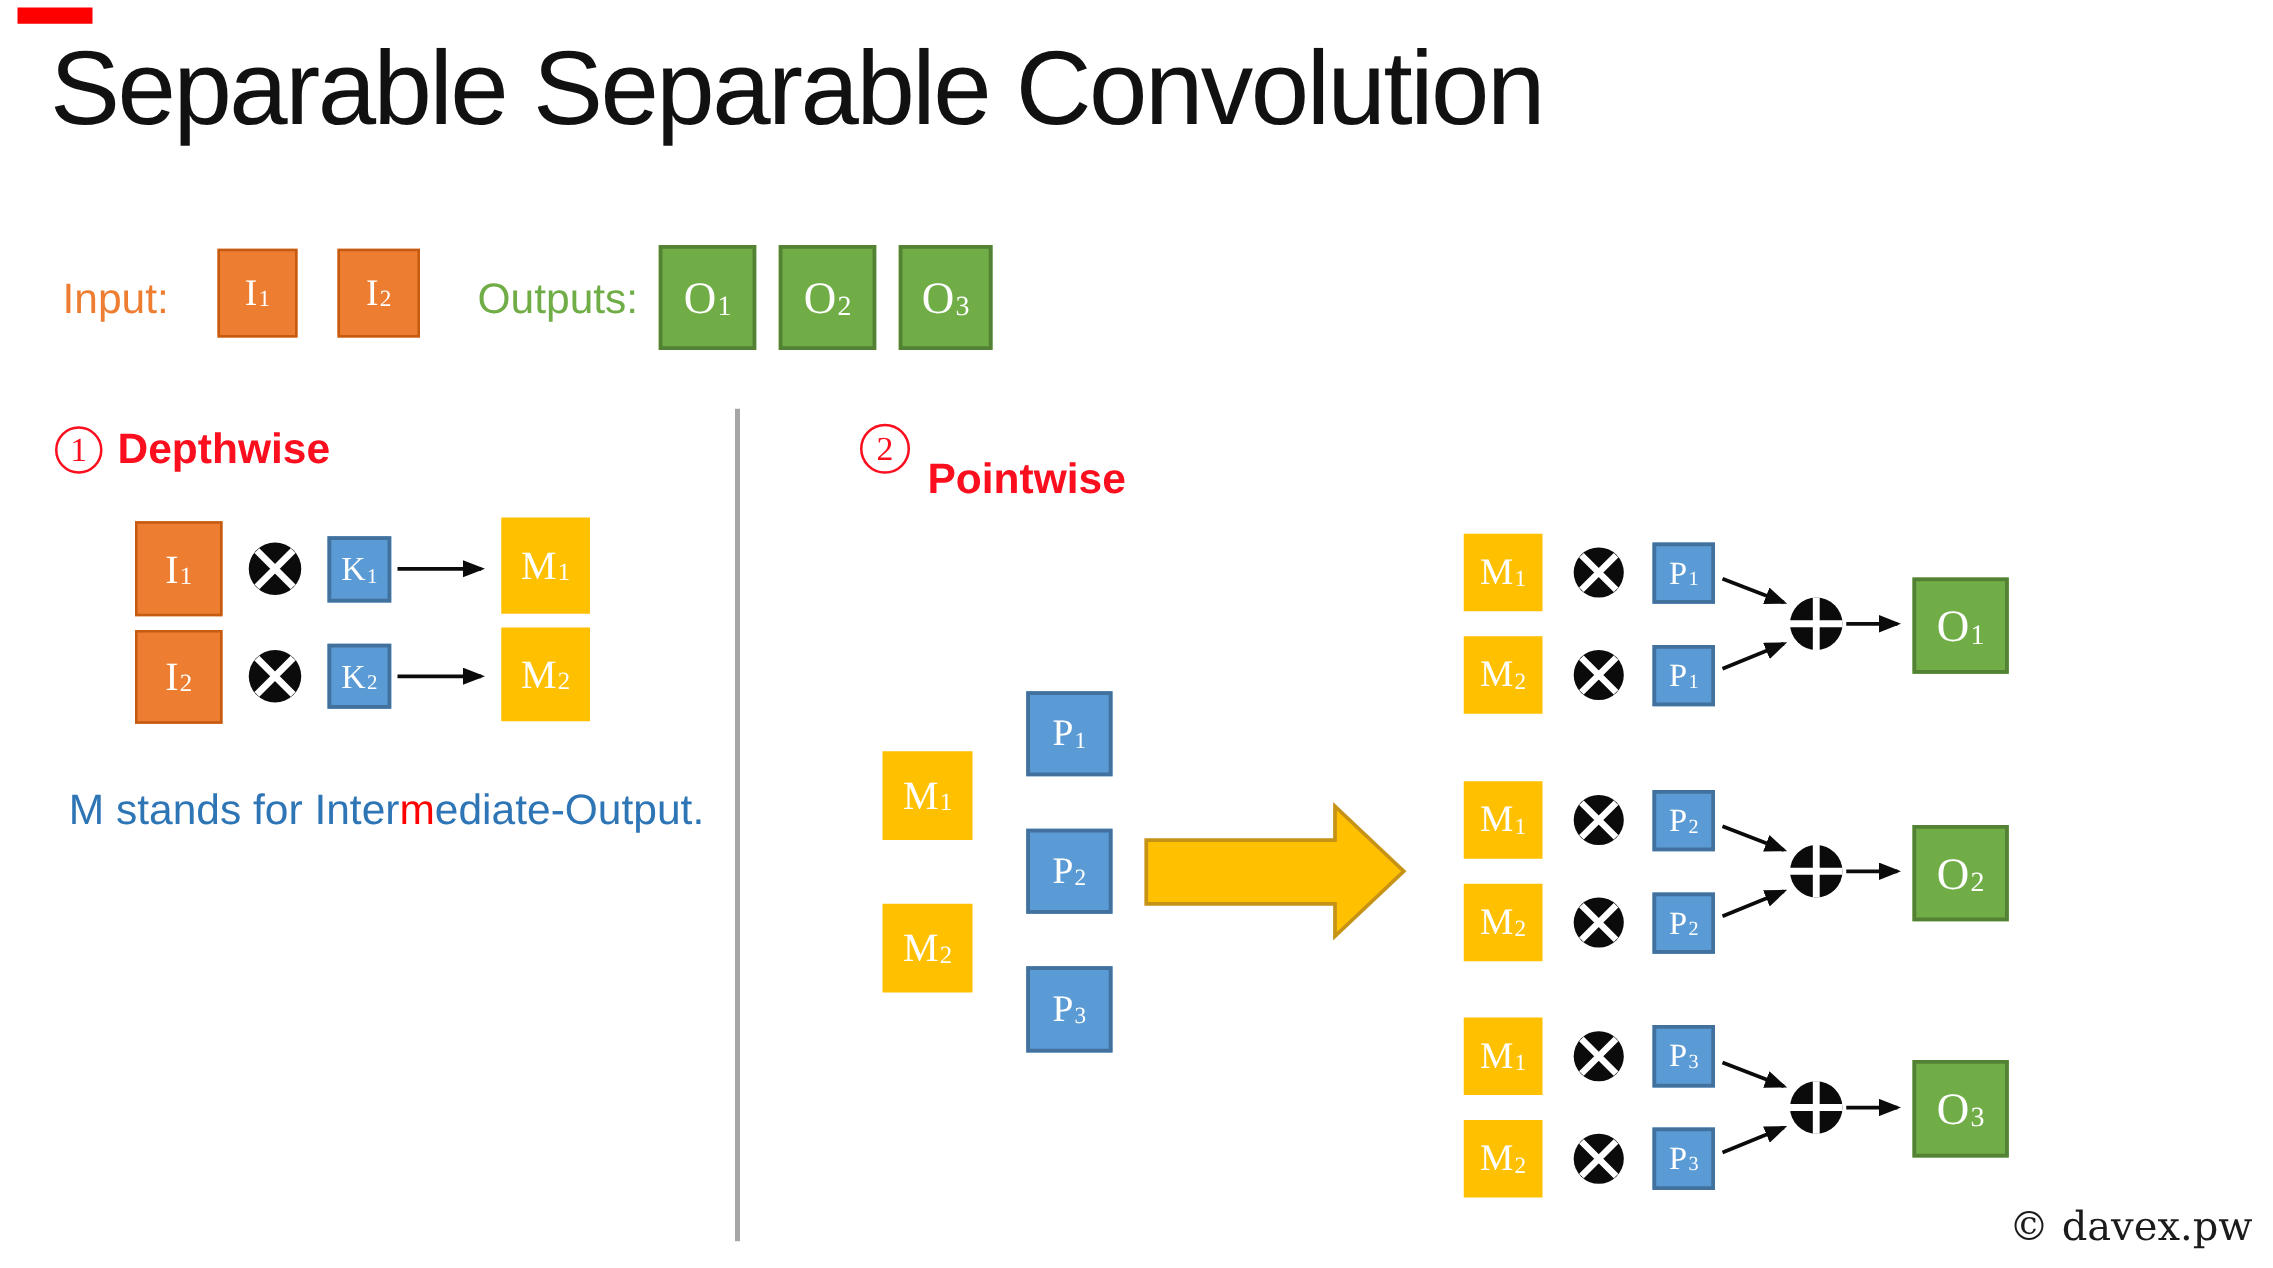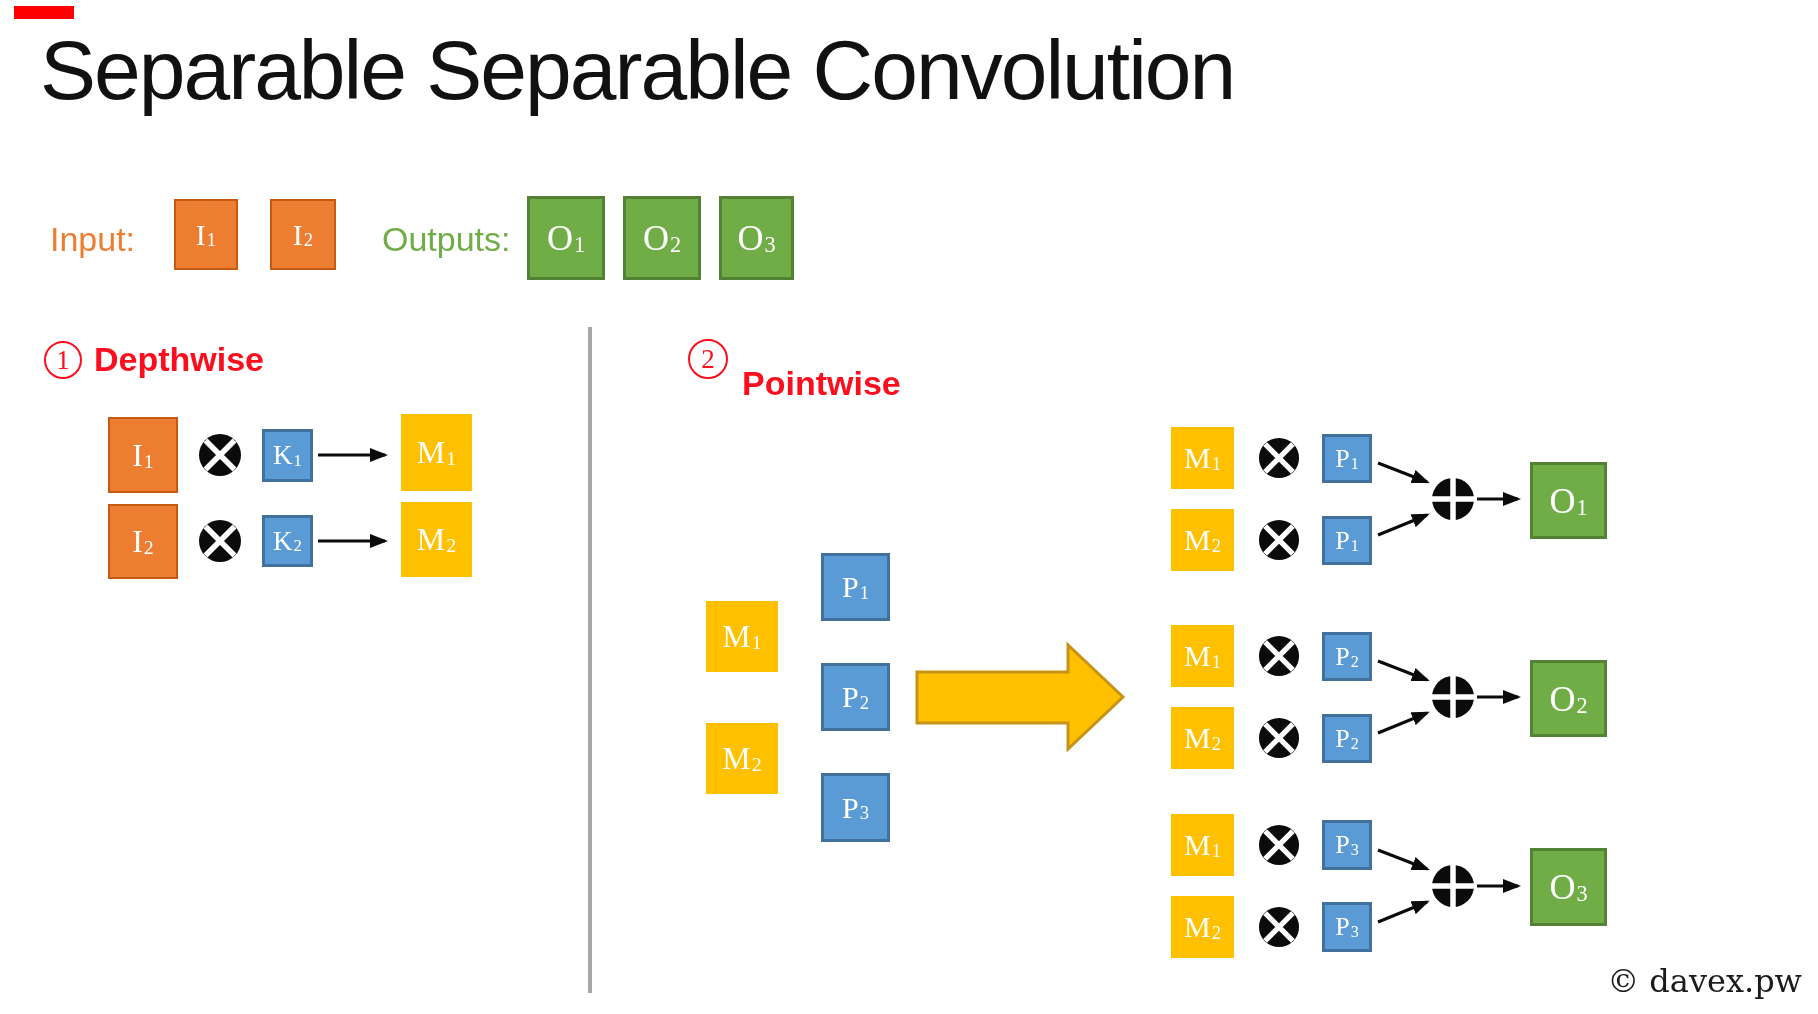--- a/index.html
+++ b/index.html
@@ -105,20 +105,21 @@
   </svg>
   <div class="cbox blue fs27" style="left:262px; top:515px; width:51px; height:52px;">
     <span>K</span>
       <sub>2</sub>
   </div>
   <div class="cbox yellow fs32" style="left:401px; top:502px; width:71px; height:75px;">
     <span>M</span>
       <sub>2</sub>
   </div>
 
+  <div class="note"><span style="color: rgb(46, 117, 182);">M stands for Inter</span><span style="color: rgb(255, 0, 0);">m</span><span style="color: rgb(46, 117, 182);">ediate-Output.</span></div>
 
   <div class="circ" style="left:688px; top:339px; width:40px; height:40px;">2</div>
   <div class="hd" style="left:742px; top:340px;margin-top:24px;">Pointwise</div>
 
   <div class="cbox yellow fs32" style="left:706px; top:601px; width:72px; height:71px;">
     <span>M</span>
       <sub>1</sub>
   </div>
   <div class="cbox yellow fs32" style="left:706px; top:723px; width:72px; height:71px;">
     <span>M</span>

